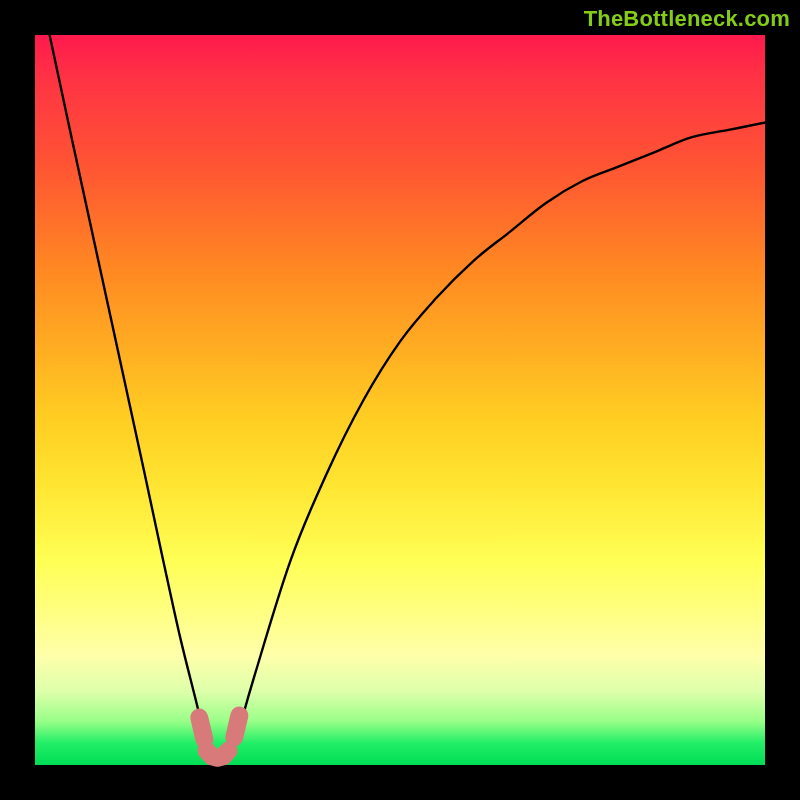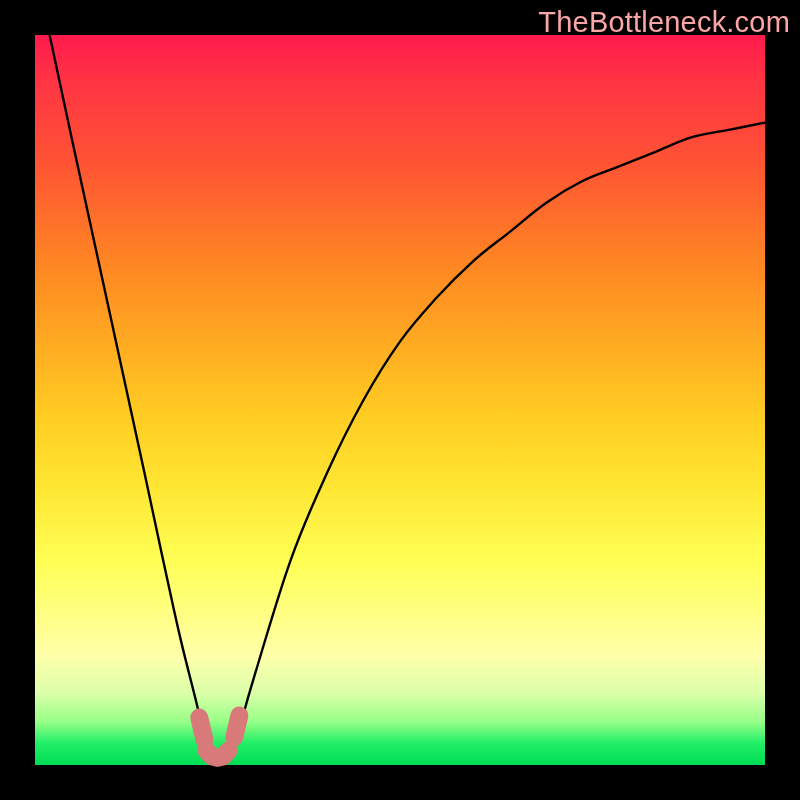--- a/index.html
+++ b/index.html
@@ -32,23 +32,23 @@
       #ddffaa 90%,
       #99ff88 94%,
       #22ee66 97%,
       #00dd55 100%
     );
   }
   .watermark {
     position: absolute;
     top: 6px;
     right: 10px;
-    color: #fca5a5;
-    font-size: 29px;
-    font-weight: 400;
+    color: #84cc16;
+    font-size: 22px;
+    font-weight: 700;
     z-index: 10;
     letter-spacing: 0.2px;
   }
   svg.curve {
     position: absolute;
     left: 0;
     top: 0;
     width: 730px;
     height: 730px;
     overflow: visible;

